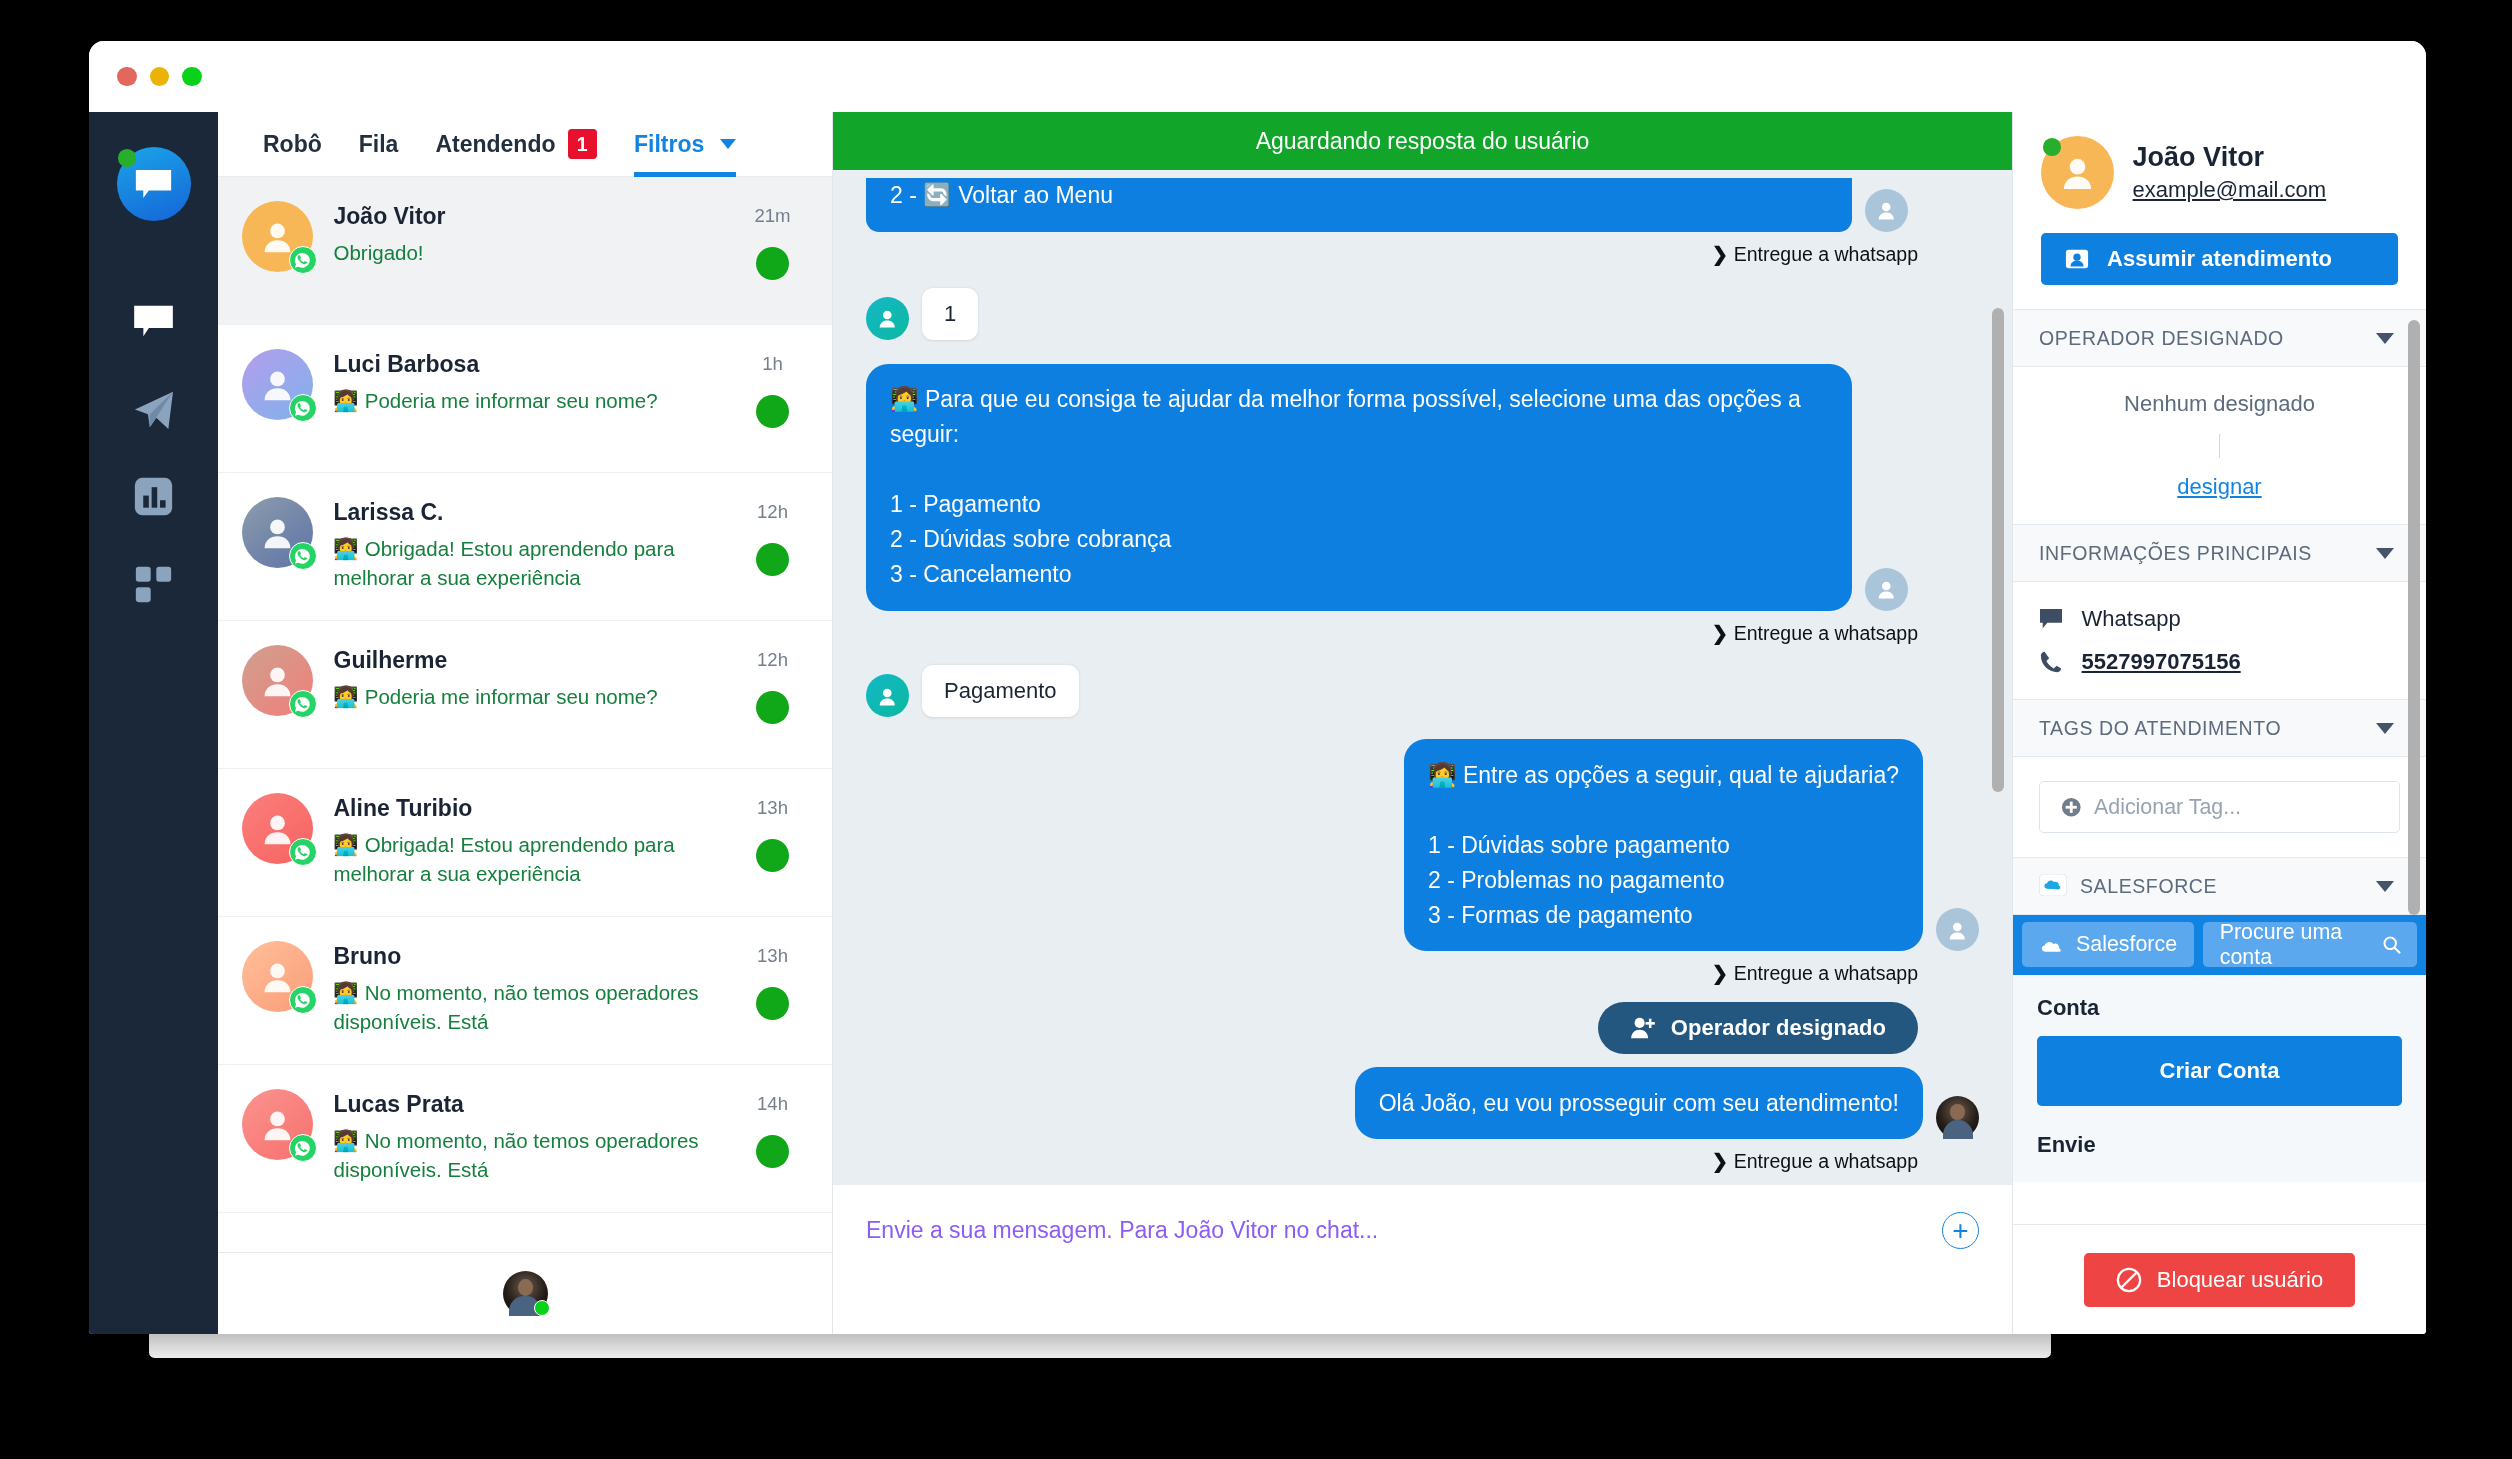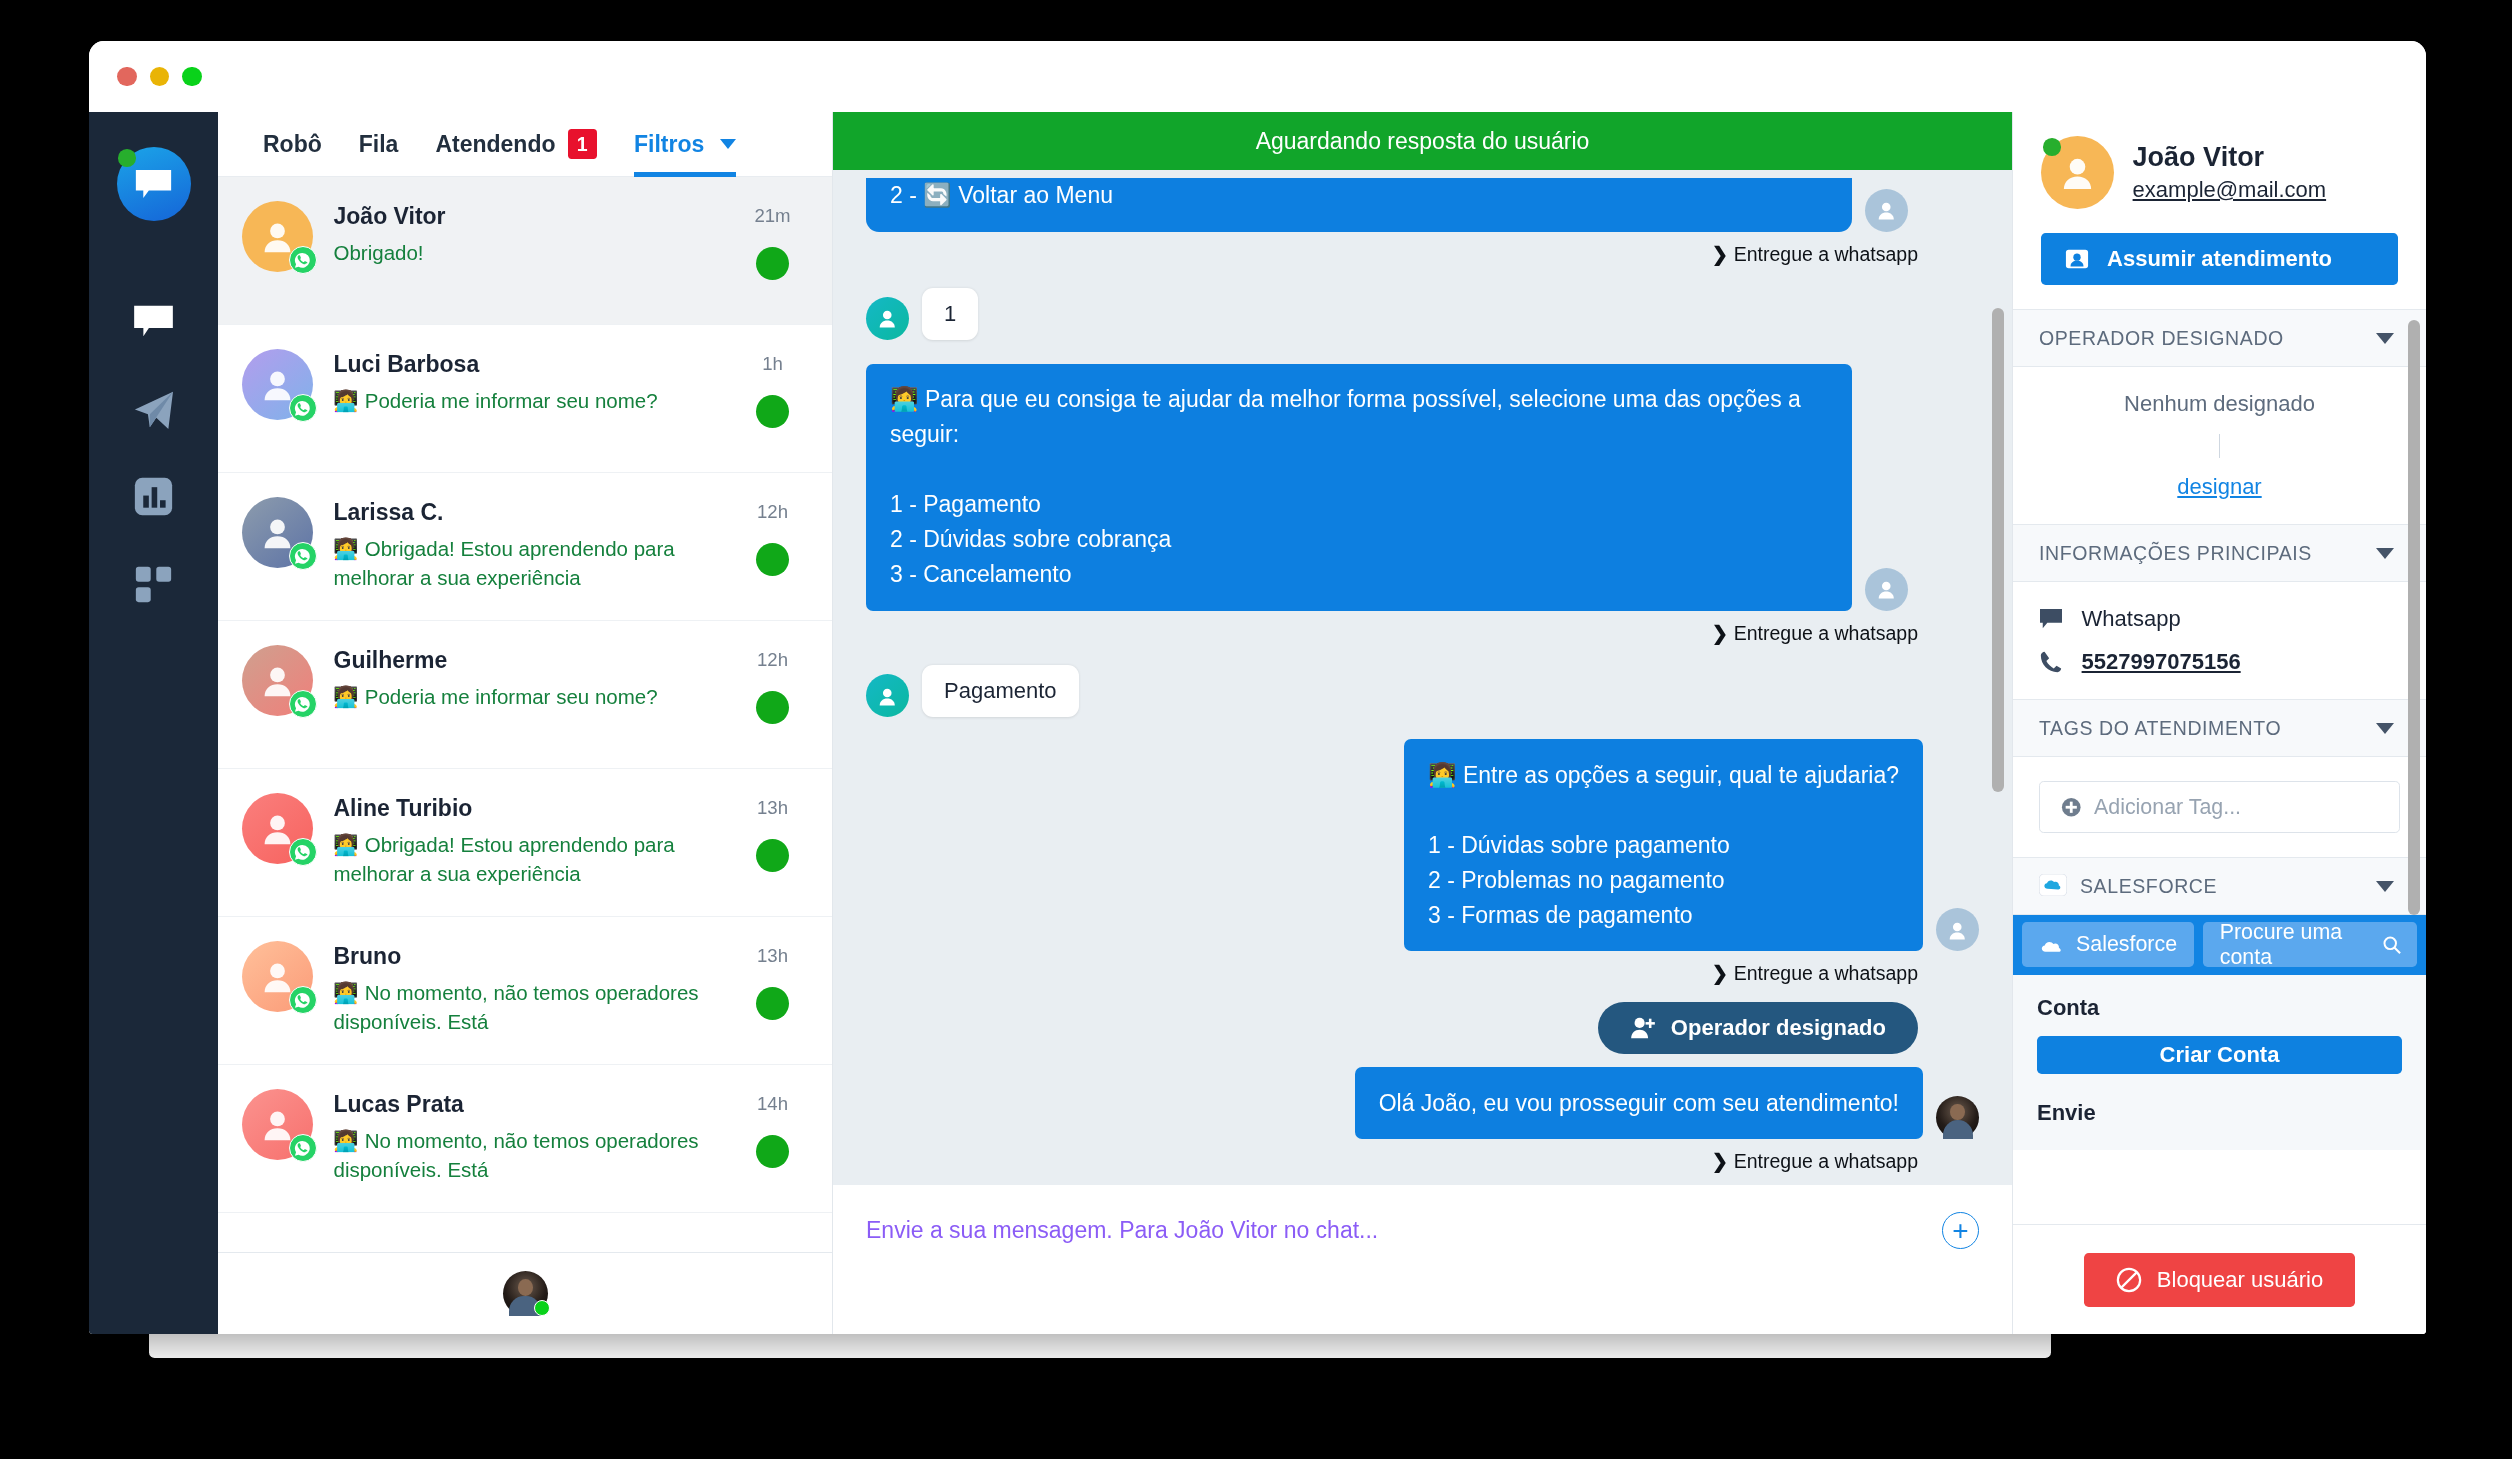--- a/index.html
+++ b/index.html
@@ -218,21 +218,21 @@
   .chat-scrollbar {
     position: absolute; right: 8.4px; top: 130px;
     width: 12px; height: 484px; border-radius: 6.5px;
     background: #b0b0b0;
   }
 
   .msgrow { display: flex; align-items: flex-end; gap: 13px; }
   .msgrow.out { justify-content: flex-start; }
   .bubble {
     background: #0d7fe0; color: #ffffff;
-    border-radius: 7px;
+    border-radius: 22px;
     padding: 18.6px 24px;
     font-size: 23px; line-height: 35px;
     max-width: 856px;
   }
   .bubble.clipped { border-radius: 0 0 13px 13px; padding-top: 0; }
   .bubble-av {
     flex: 0 0 43px;
     width: 43px; height: 43px; border-radius: 50%;
     background: #aac4da;
     display: flex; align-items: center; justify-content: center;
@@ -376,21 +376,21 @@
   .sf-search {
     background: #5ba8ee; color: #ffffff;
     border-radius: 4.7px; height: 45px; flex: 1 1 auto;
     display: flex; align-items: center; justify-content: space-between;
     padding: 0 15px 0 16.7px; font-size: 21.4px;
   }
   .sf-panel { background: #f5f8fa; padding: 20.5px 24px 24px 24px; }
   .sf-label { font-size: 22px; font-weight: bold; color: #1b2434; margin-bottom: 15px; }
   .sf-btn {
     background: #0e81e0; color: #ffffff; border-radius: 4.7px;
-    height: 38px; display: flex; align-items: center; justify-content: center;
+    height: 70px; display: flex; align-items: center; justify-content: center;
     font-size: 22px; font-weight: bold; margin-bottom: 26px;
   }
   .sb-foot {
     flex: 0 0 110px; height: 110px; background: #ffffff;
     border-top: 0.9px solid #e4e9ee;
     display: flex; align-items: center; justify-content: center;
   }
   .block-btn {
     background: #ef4444; color: #ffffff;
     border-radius: 4.7px; height: 54px;

